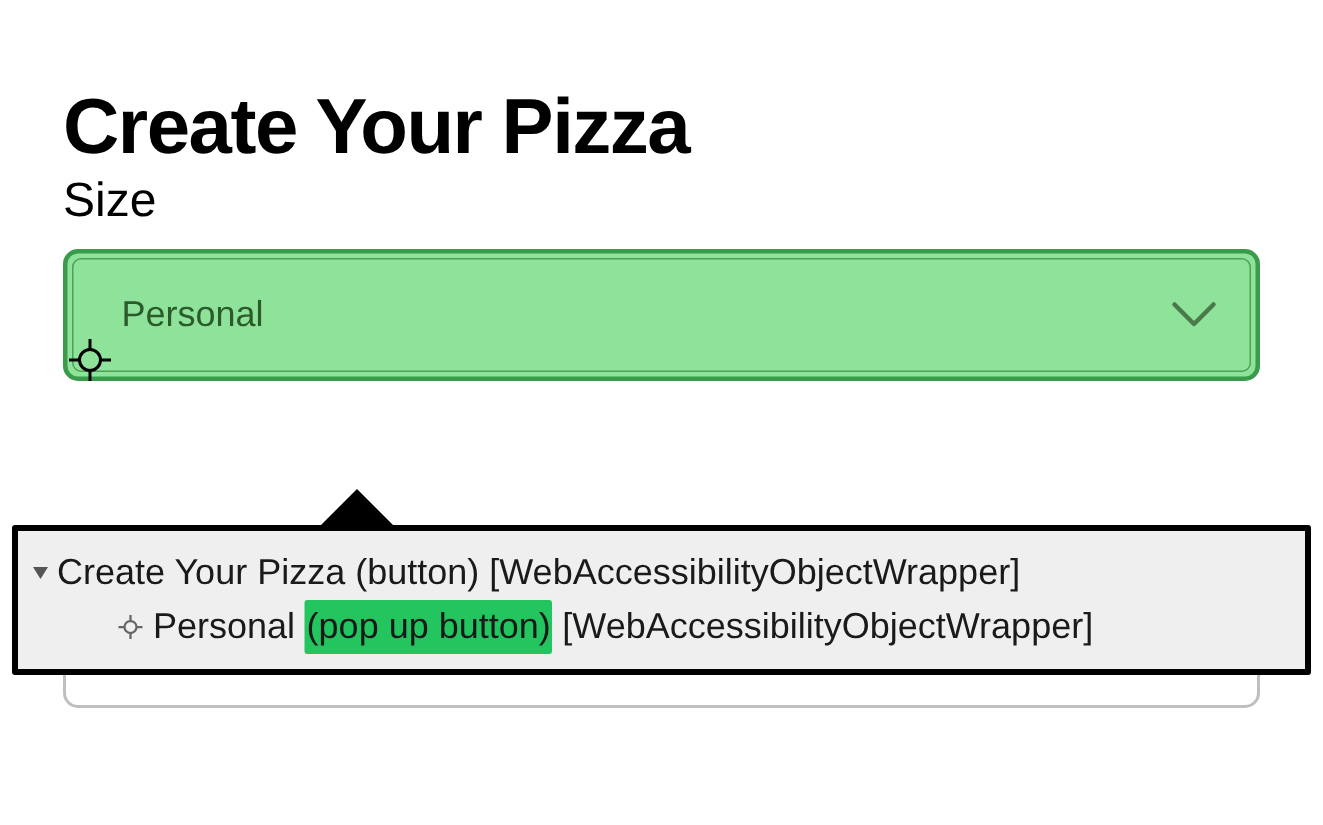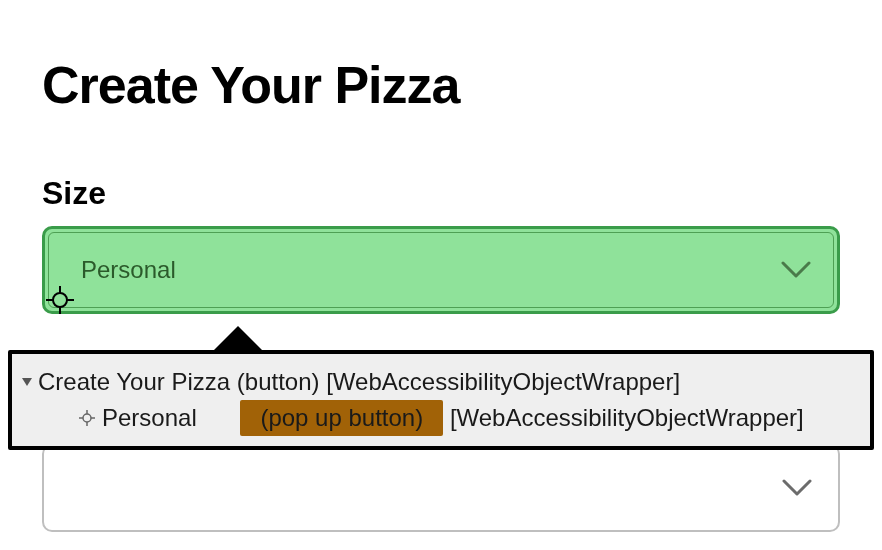--- a/index.html
+++ b/index.html
@@ -14,23 +14,22 @@
   .container {
     padding: 55px 42px 0 42px;
   }
   .page-title {
     font-size: 52px;
     font-weight: 800;
     letter-spacing: -1px;
     color: #000;
   }
   .field-label {
-    margin-top: 60px;
     font-size: 32px;
-    font-weight: 700;
+    font-weight: 400;
     color: #000;
   }
   .select-wrap {
     position: relative;
     margin-top: 14px;
   }
   .select-box {
     position: relative;
     width: 100%;
     height: 88px;
@@ -124,24 +123,23 @@
     margin-right: 2px;
   }
   .tree-target-icon {
     width: 22px;
     display: inline-flex;
     align-items: center;
     justify-content: center;
     margin-right: 4px;
   }
   .role-highlight {
-    background: #a16207;
-    padding: 0 20px;
+    background: #22c55e;
+    padding: 0 1px;
     border-radius: 2px;
-    margin-left: 37px;
   }
   .second-select {
     margin-top: 130px;
   }
 </style>
 </head>
 <body>
 
 <div class="container">
   <h1 class="page-title">Create Your Pizza</h1>

